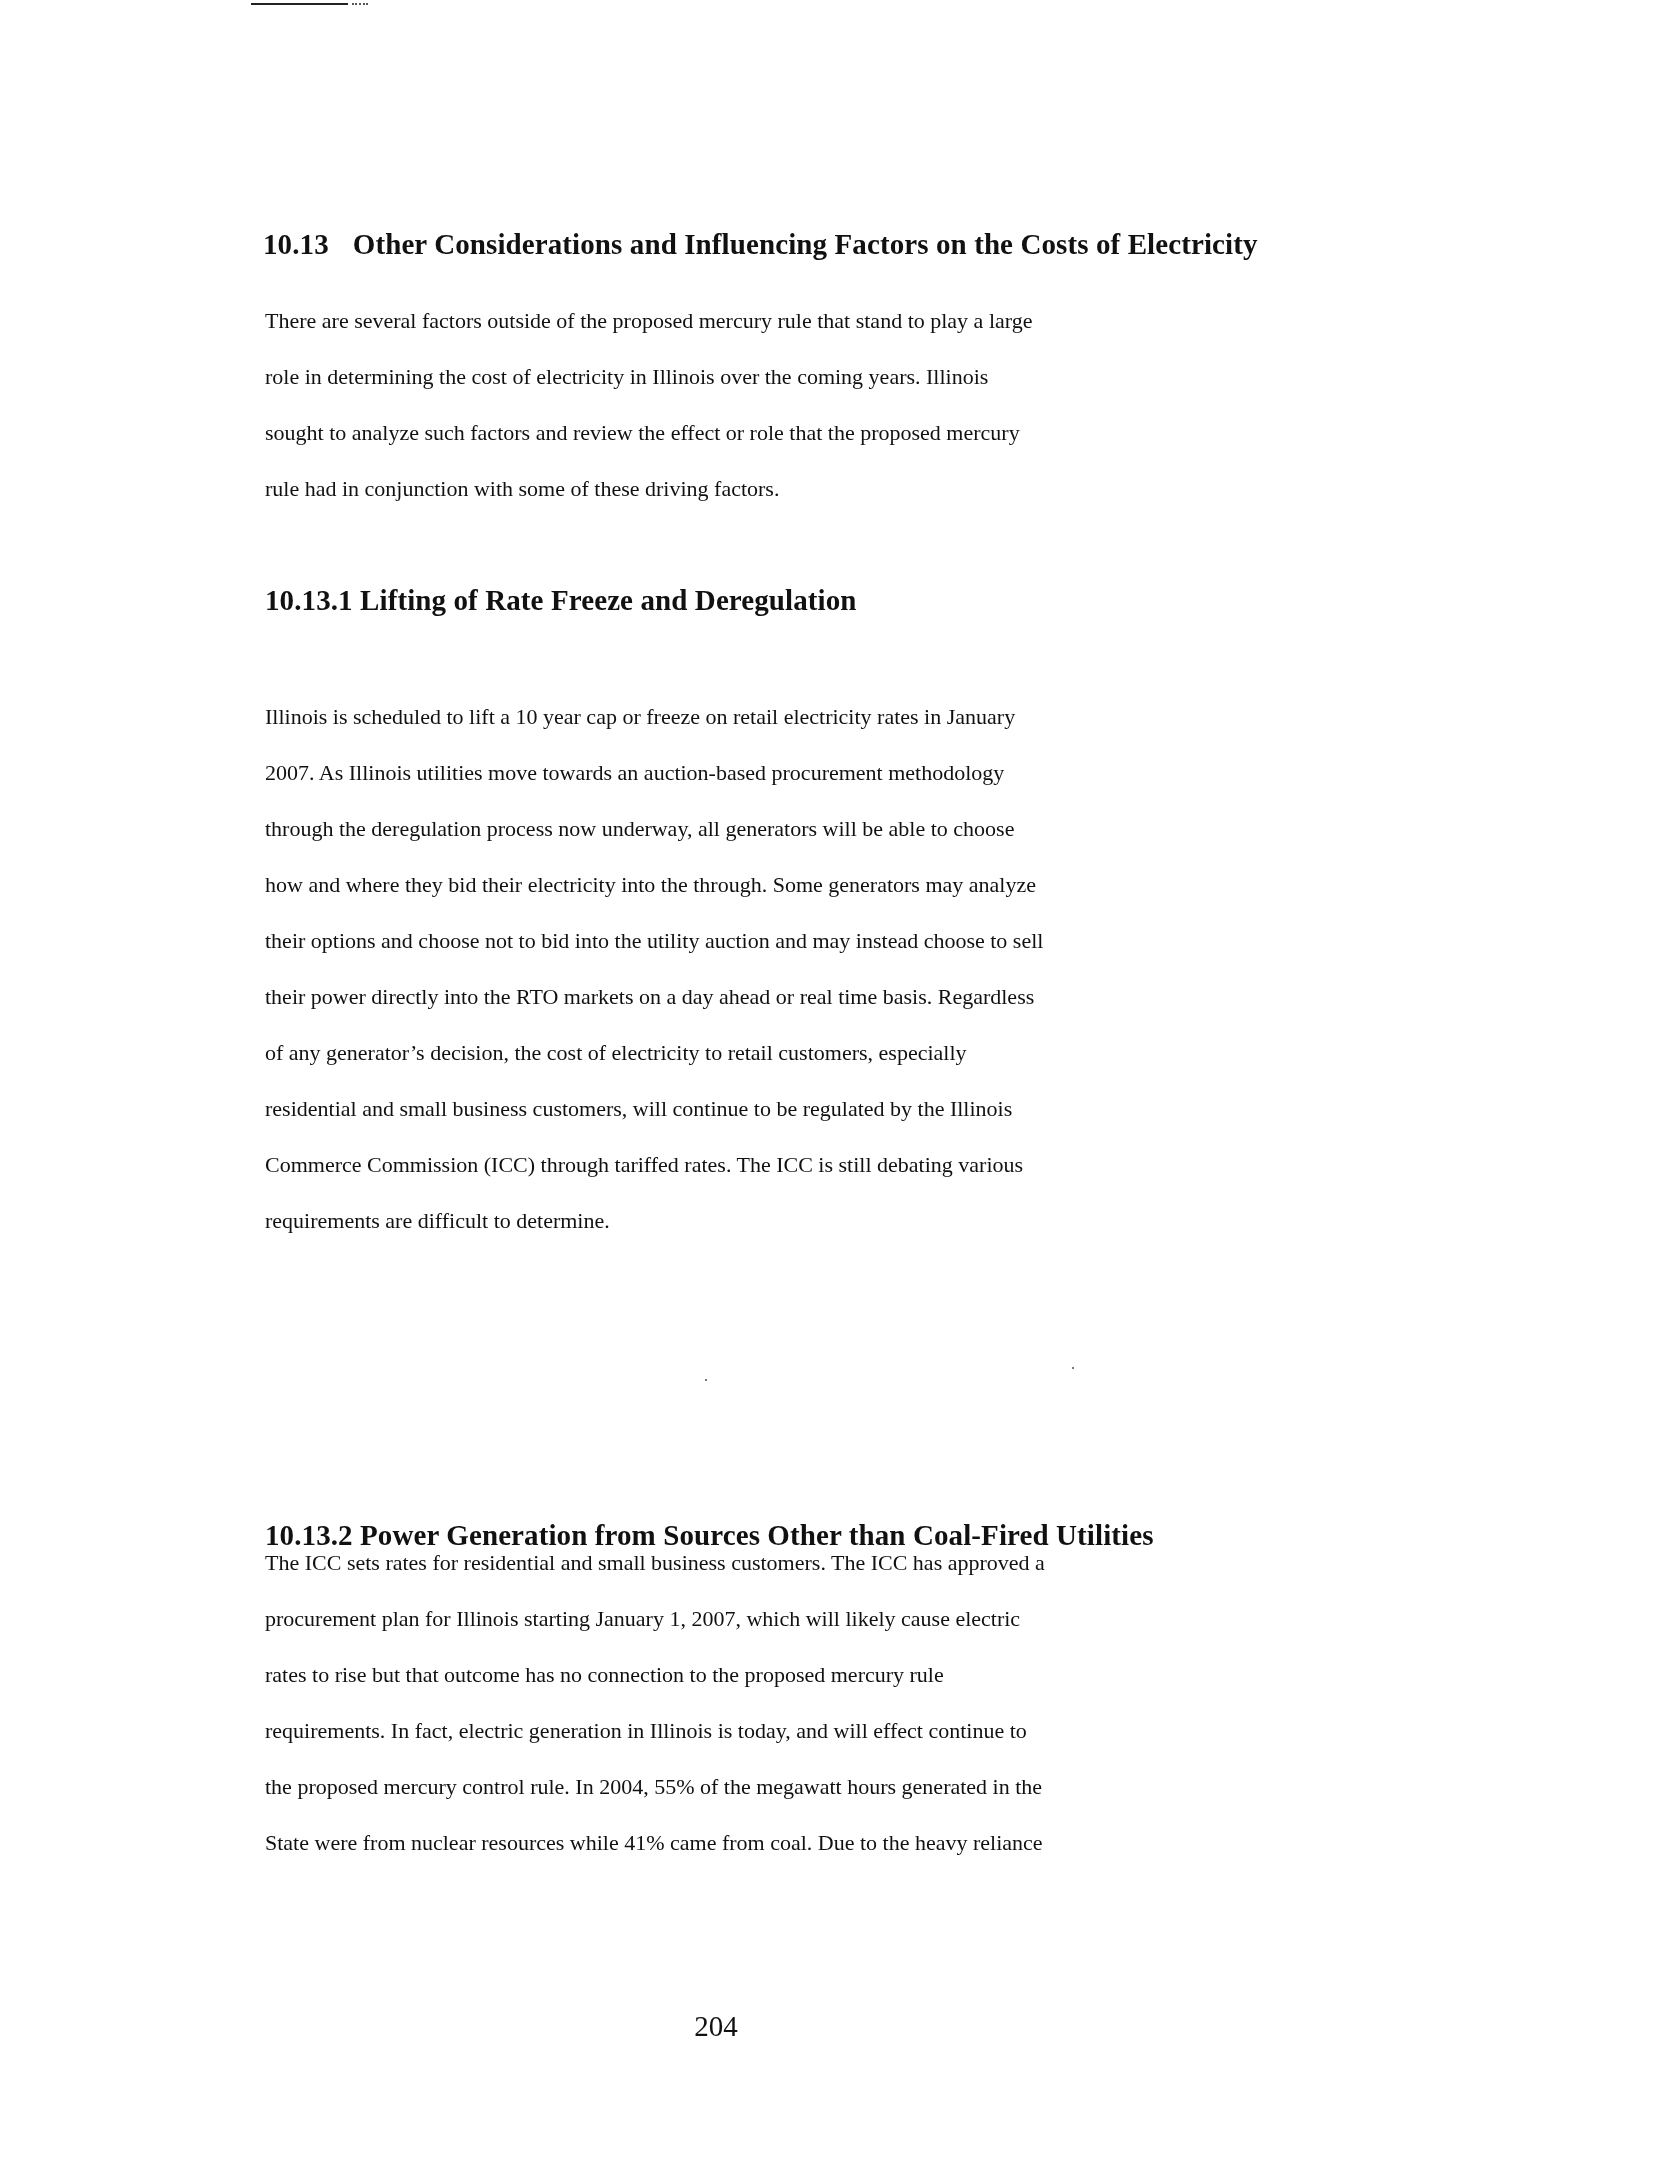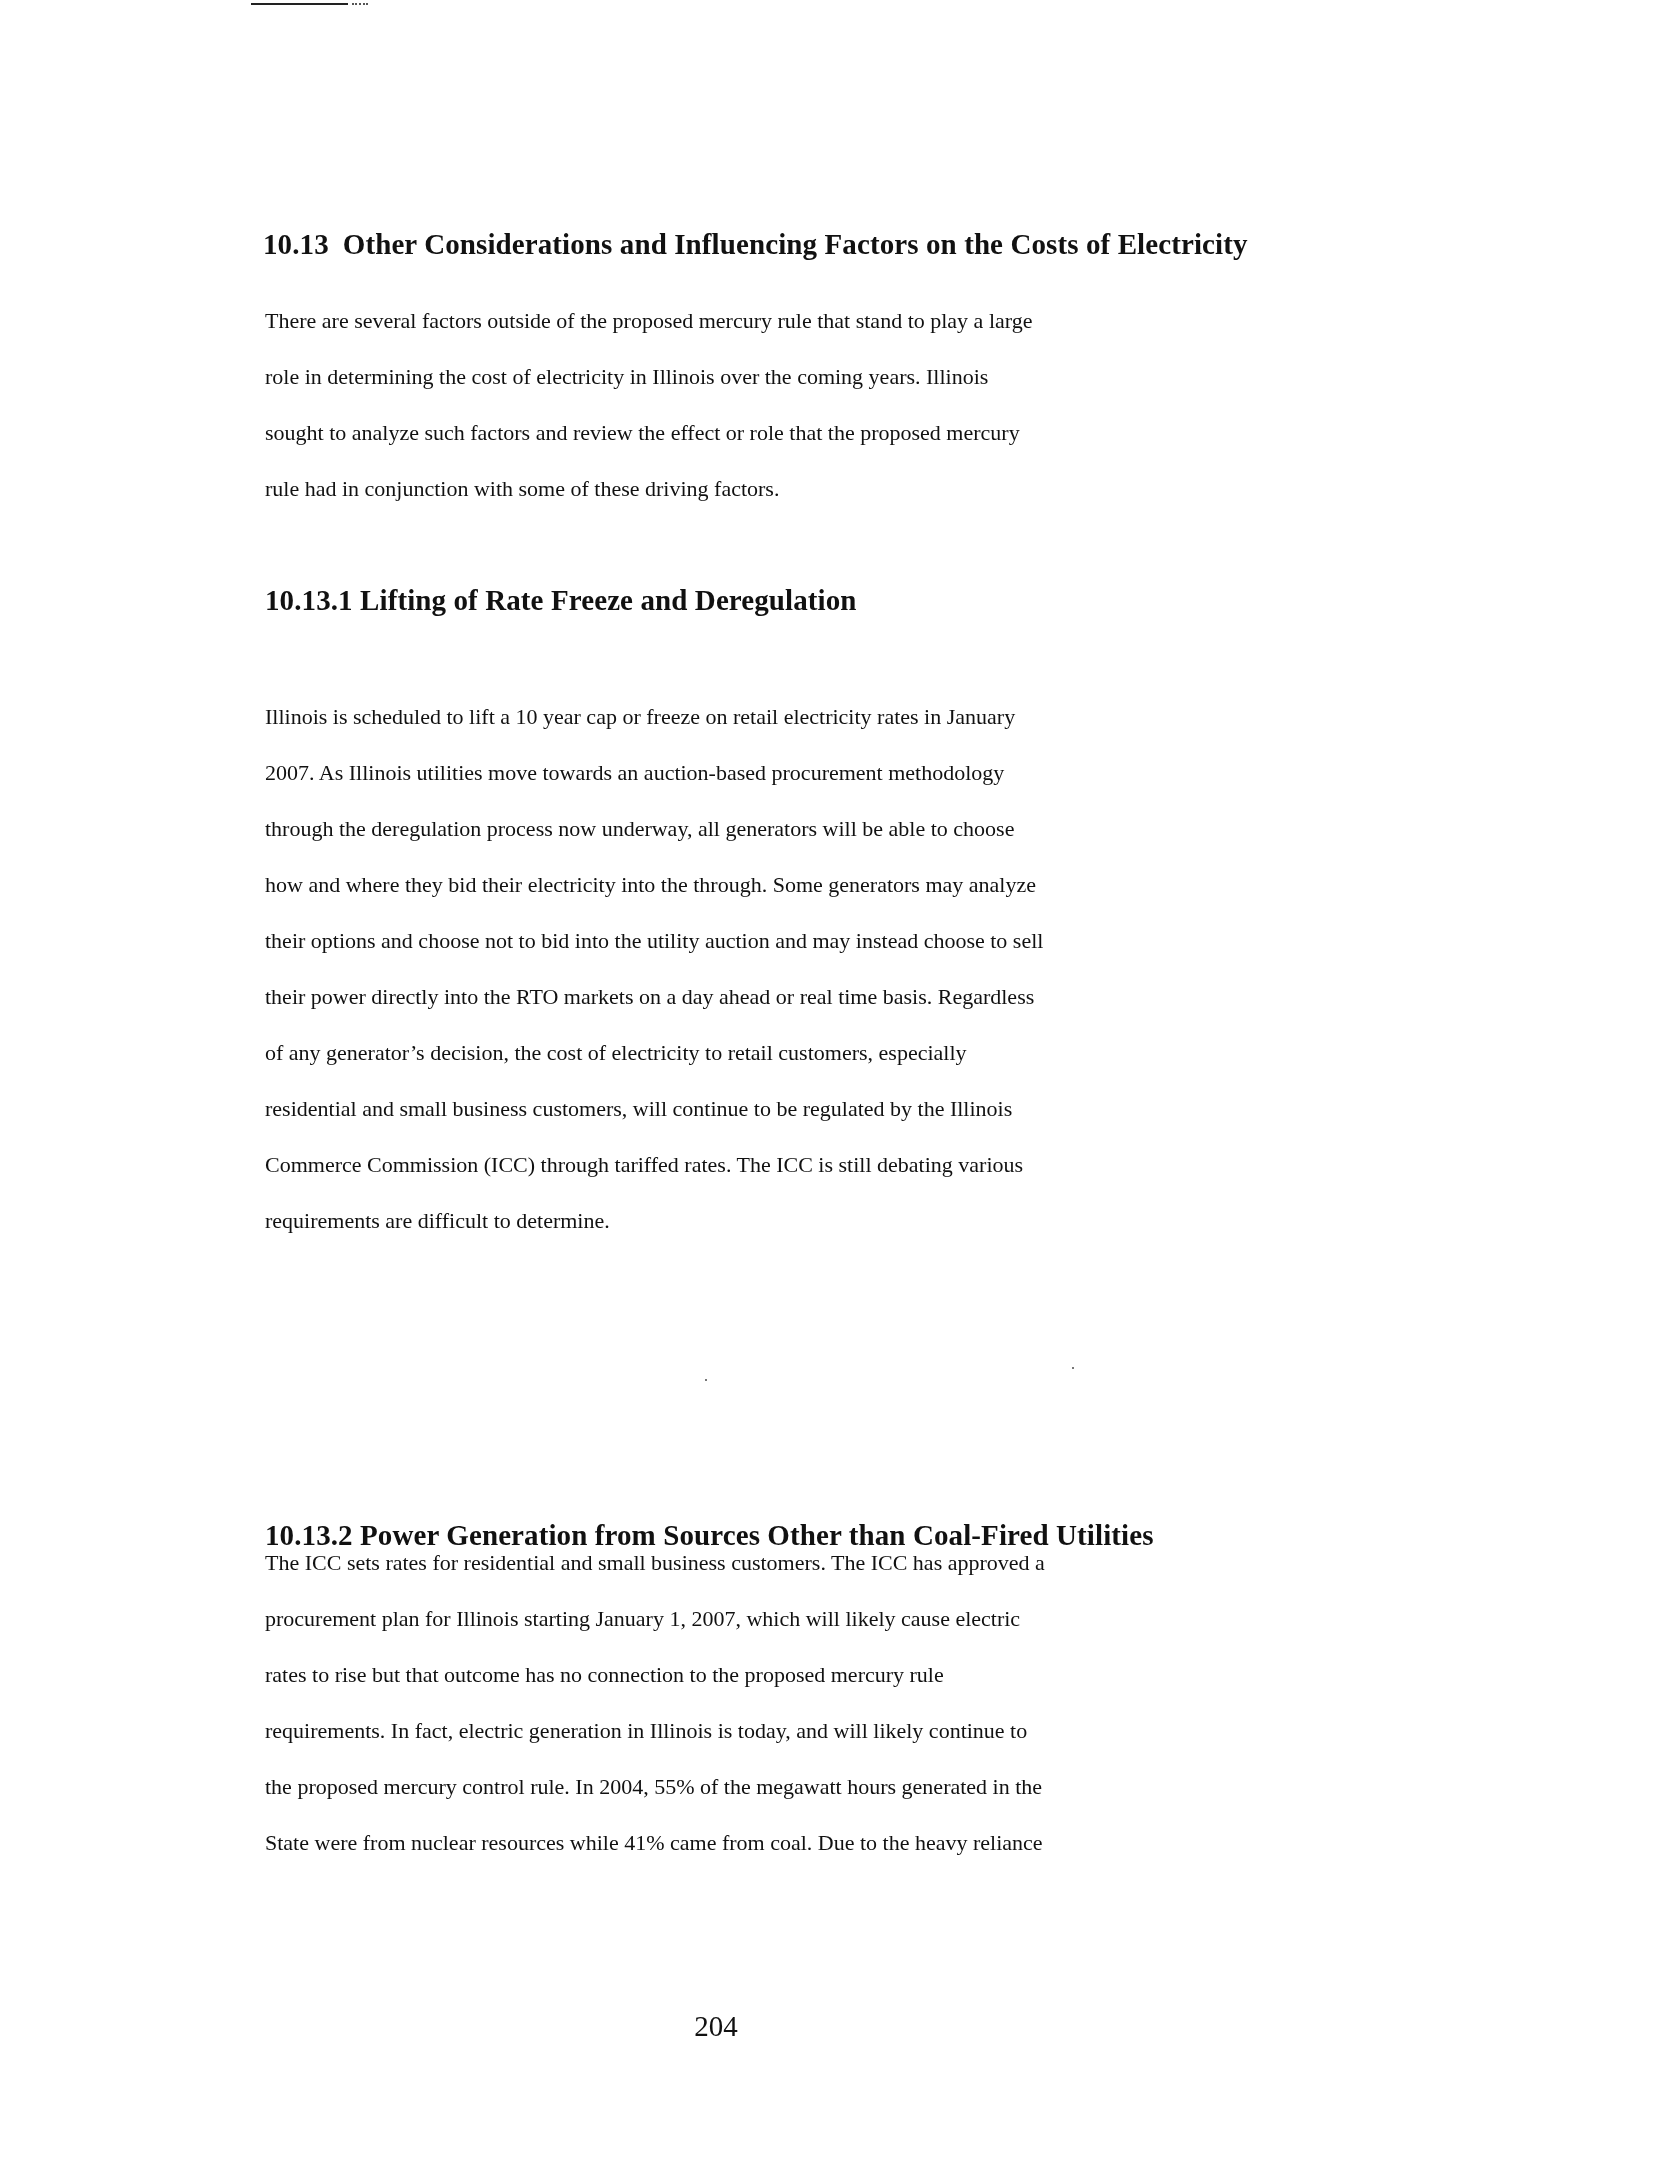--- a/index.html
+++ b/index.html
@@ -31,21 +31,21 @@
       height: 0;
       border-top: 2px dotted #555;
     }
     .heading {
       position: absolute;
       font-weight: bold;
       font-size: 29px;
       white-space: nowrap;
       letter-spacing: 0.1px;
     }
-    .heading .num { margin-right: 14px; }
+    .heading .num { margin-right: 24px; }
     .para {
       position: absolute;
       left: 265px;
       width: 1188px;
       font-size: 22px;
       line-height: 56px;
     }
     .para .line {
       display: block;
       white-space: nowrap;
@@ -96,19 +96,19 @@
 </div>
 
 <div class="speck" style="left:705px; top:1379px;"></div>
 <div class="speck" style="left:1072px; top:1367px;"></div>
 
 <div class="heading" style="left:265px; top:1519px;">10.13.2 Power Generation from Sources Other than Coal-Fired Utilities</div>
 <div class="para" style="top:1535px;">
   <span class="line">The ICC sets rates for residential and small business customers.  The ICC has approved a</span>
   <span class="line">procurement plan for Illinois starting January 1, 2007, which will likely cause electric</span>
   <span class="line">rates to rise but that outcome has no connection to the proposed mercury rule</span>
-  <span class="line">requirements.  In fact, electric generation in Illinois is today, and will likely continue to</span>
+  <span class="line">requirements.  In fact, electric generation in Illinois is today, and will effect continue to</span>
   <span class="line">the proposed mercury control rule.  In 2004, 55% of the megawatt hours generated in the</span>
   <span class="line">State were from nuclear resources while 41% came from coal.  Due to the heavy reliance</span>
 </div>
 
 <div class="page-number">204</div>
 
 
 </body></html>

